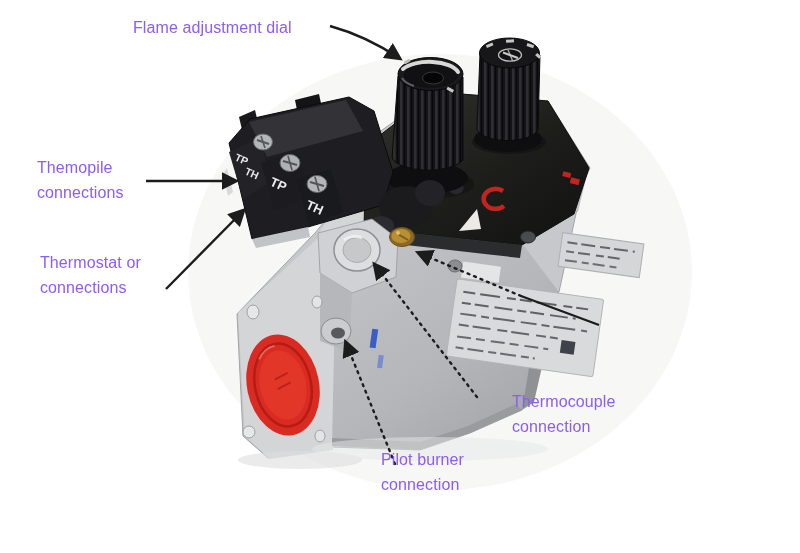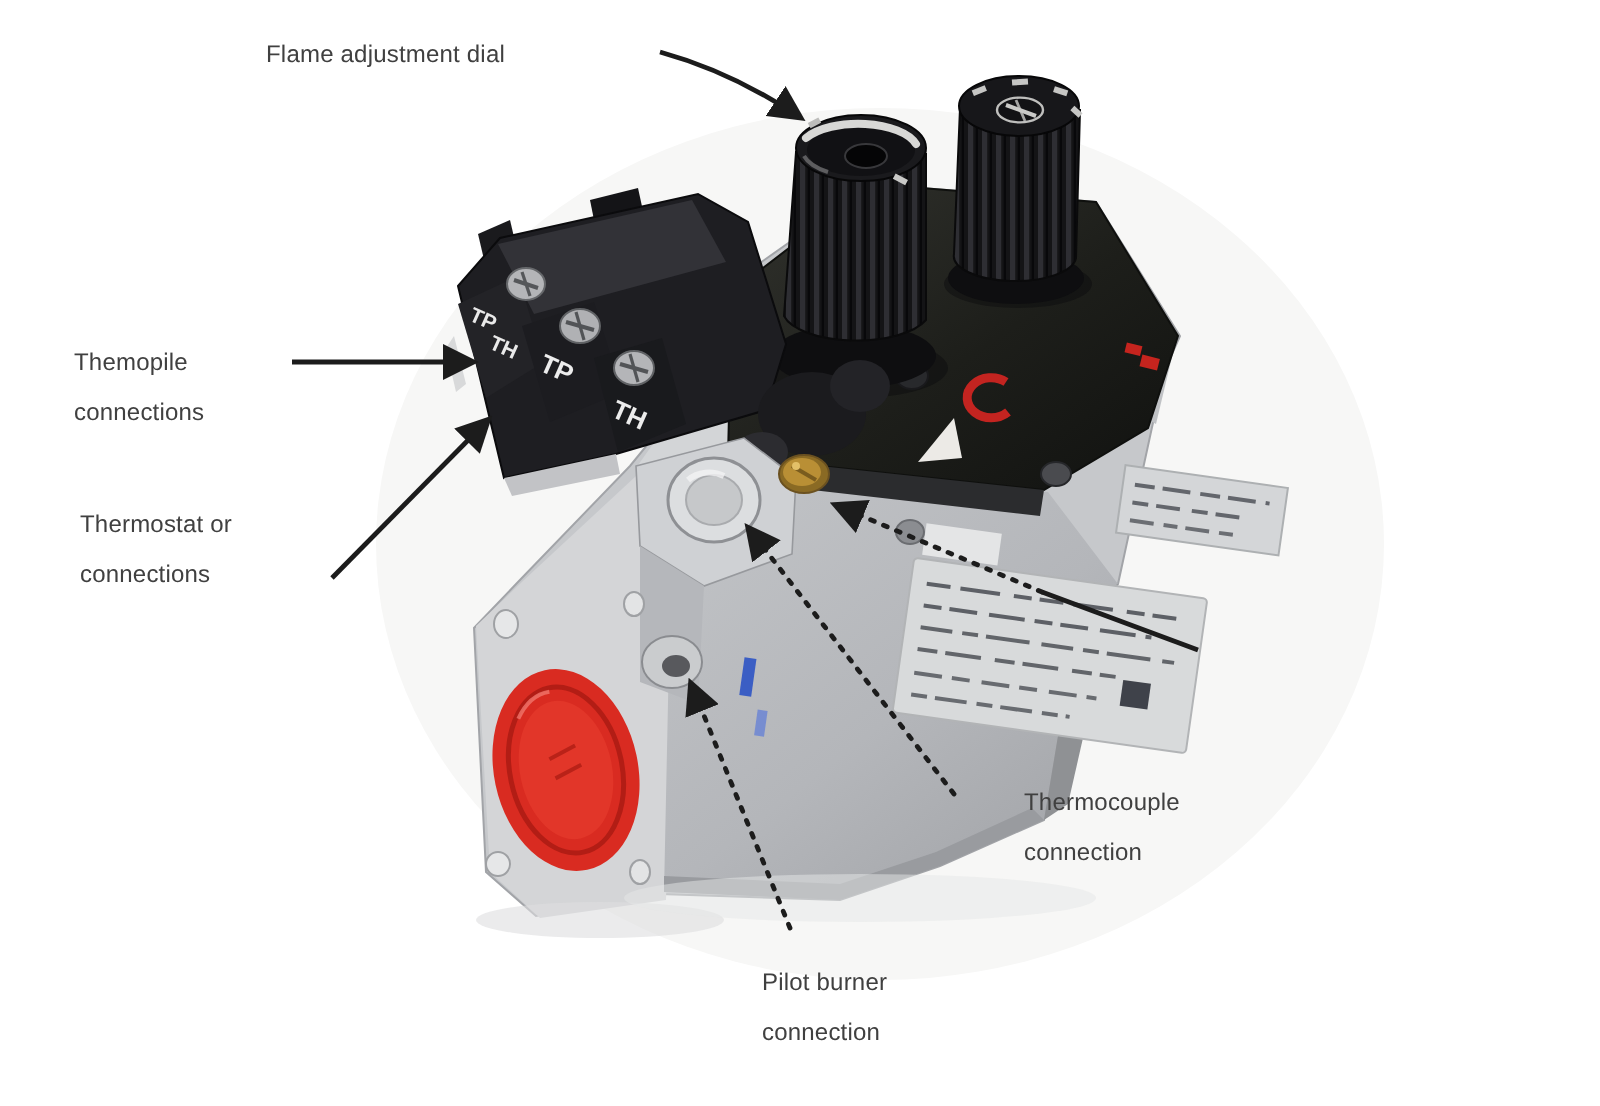--- a/index.html
+++ b/index.html
@@ -2,30 +2,30 @@
 <html><head>
 <meta charset="utf-8">
 <style>
   html,body { margin:0; padding:0; background:#ffffff; }
   .canvas {
     position:relative; width:800px; height:553px; background:#ffffff;
     overflow:hidden; font-family:"Liberation Sans", sans-serif;
   }
   .photo-svg { position:absolute; left:0; top:0; }
   .ann {
-    position:absolute; font-size:12px; line-height:25px; color:#404040;
+    position:absolute; font-size:16px; line-height:25px; color:#8b5cf6;
     white-space:nowrap; letter-spacing:0.1px;
   }
   .ann span { display:block; }
   #ann-flame        { left:133px; top:15px;  }
-  #ann-thermopile   { left:37px;  top:169px; }
+  #ann-thermopile   { left:37px;  top:155px; }
   #ann-thermostat   { left:40px;  top:250px; }
   #ann-pilot-flame  { left:603px; top:302px; }
   #ann-thermocouple { left:476px; top:389px;margin-left:36px; }
-  #ann-pilot-burner { left:381px; top:479px; }
+  #ann-pilot-burner { left:381px; top:447px; }
   .arw  { stroke:#1c1c1c; stroke-width:2.4; fill:none; marker-end:url(#arwhead); }
   .arw-plain { stroke:#1c1c1c; stroke-width:2.4; fill:none; }
   .arw-dot { stroke:#1c1c1c; stroke-width:2.4; fill:none; stroke-dasharray:2 5;
              stroke-linecap:round; marker-end:url(#arwhead); }
   .tp-sm { font:bold 10.5px "Liberation Sans",sans-serif; fill:#e9e9e9; }
   .tp-lg { font:bold 13px "Liberation Sans",sans-serif; fill:#ececec; }
 </style>
 </head>
 <body>
 

